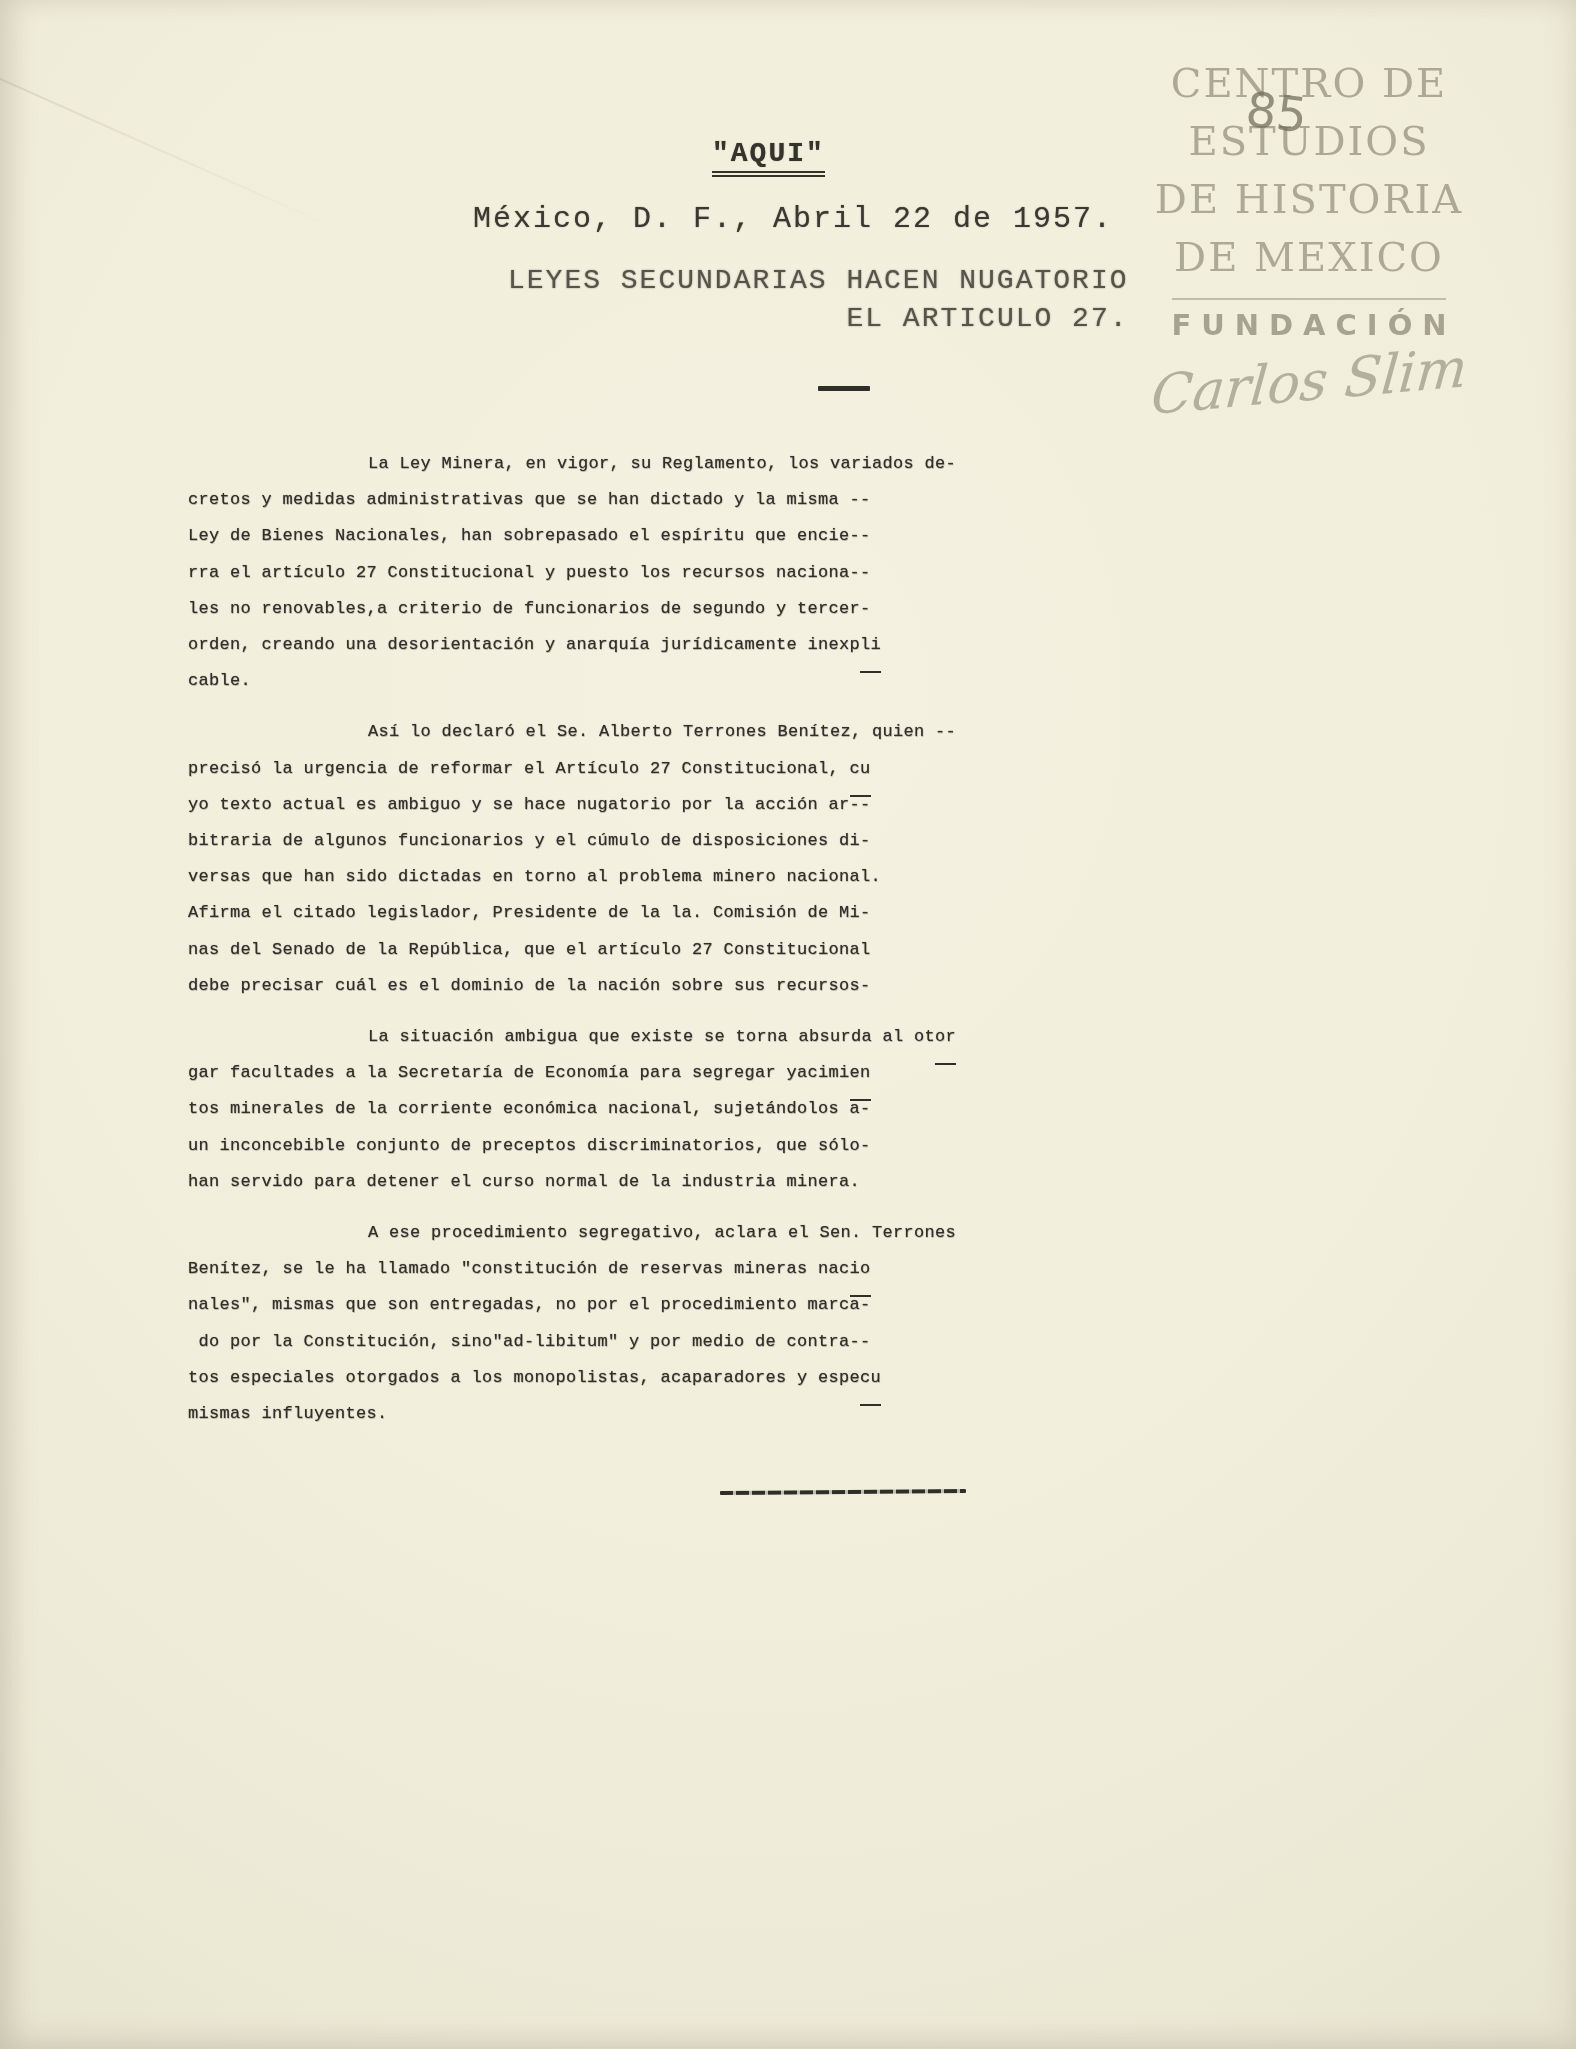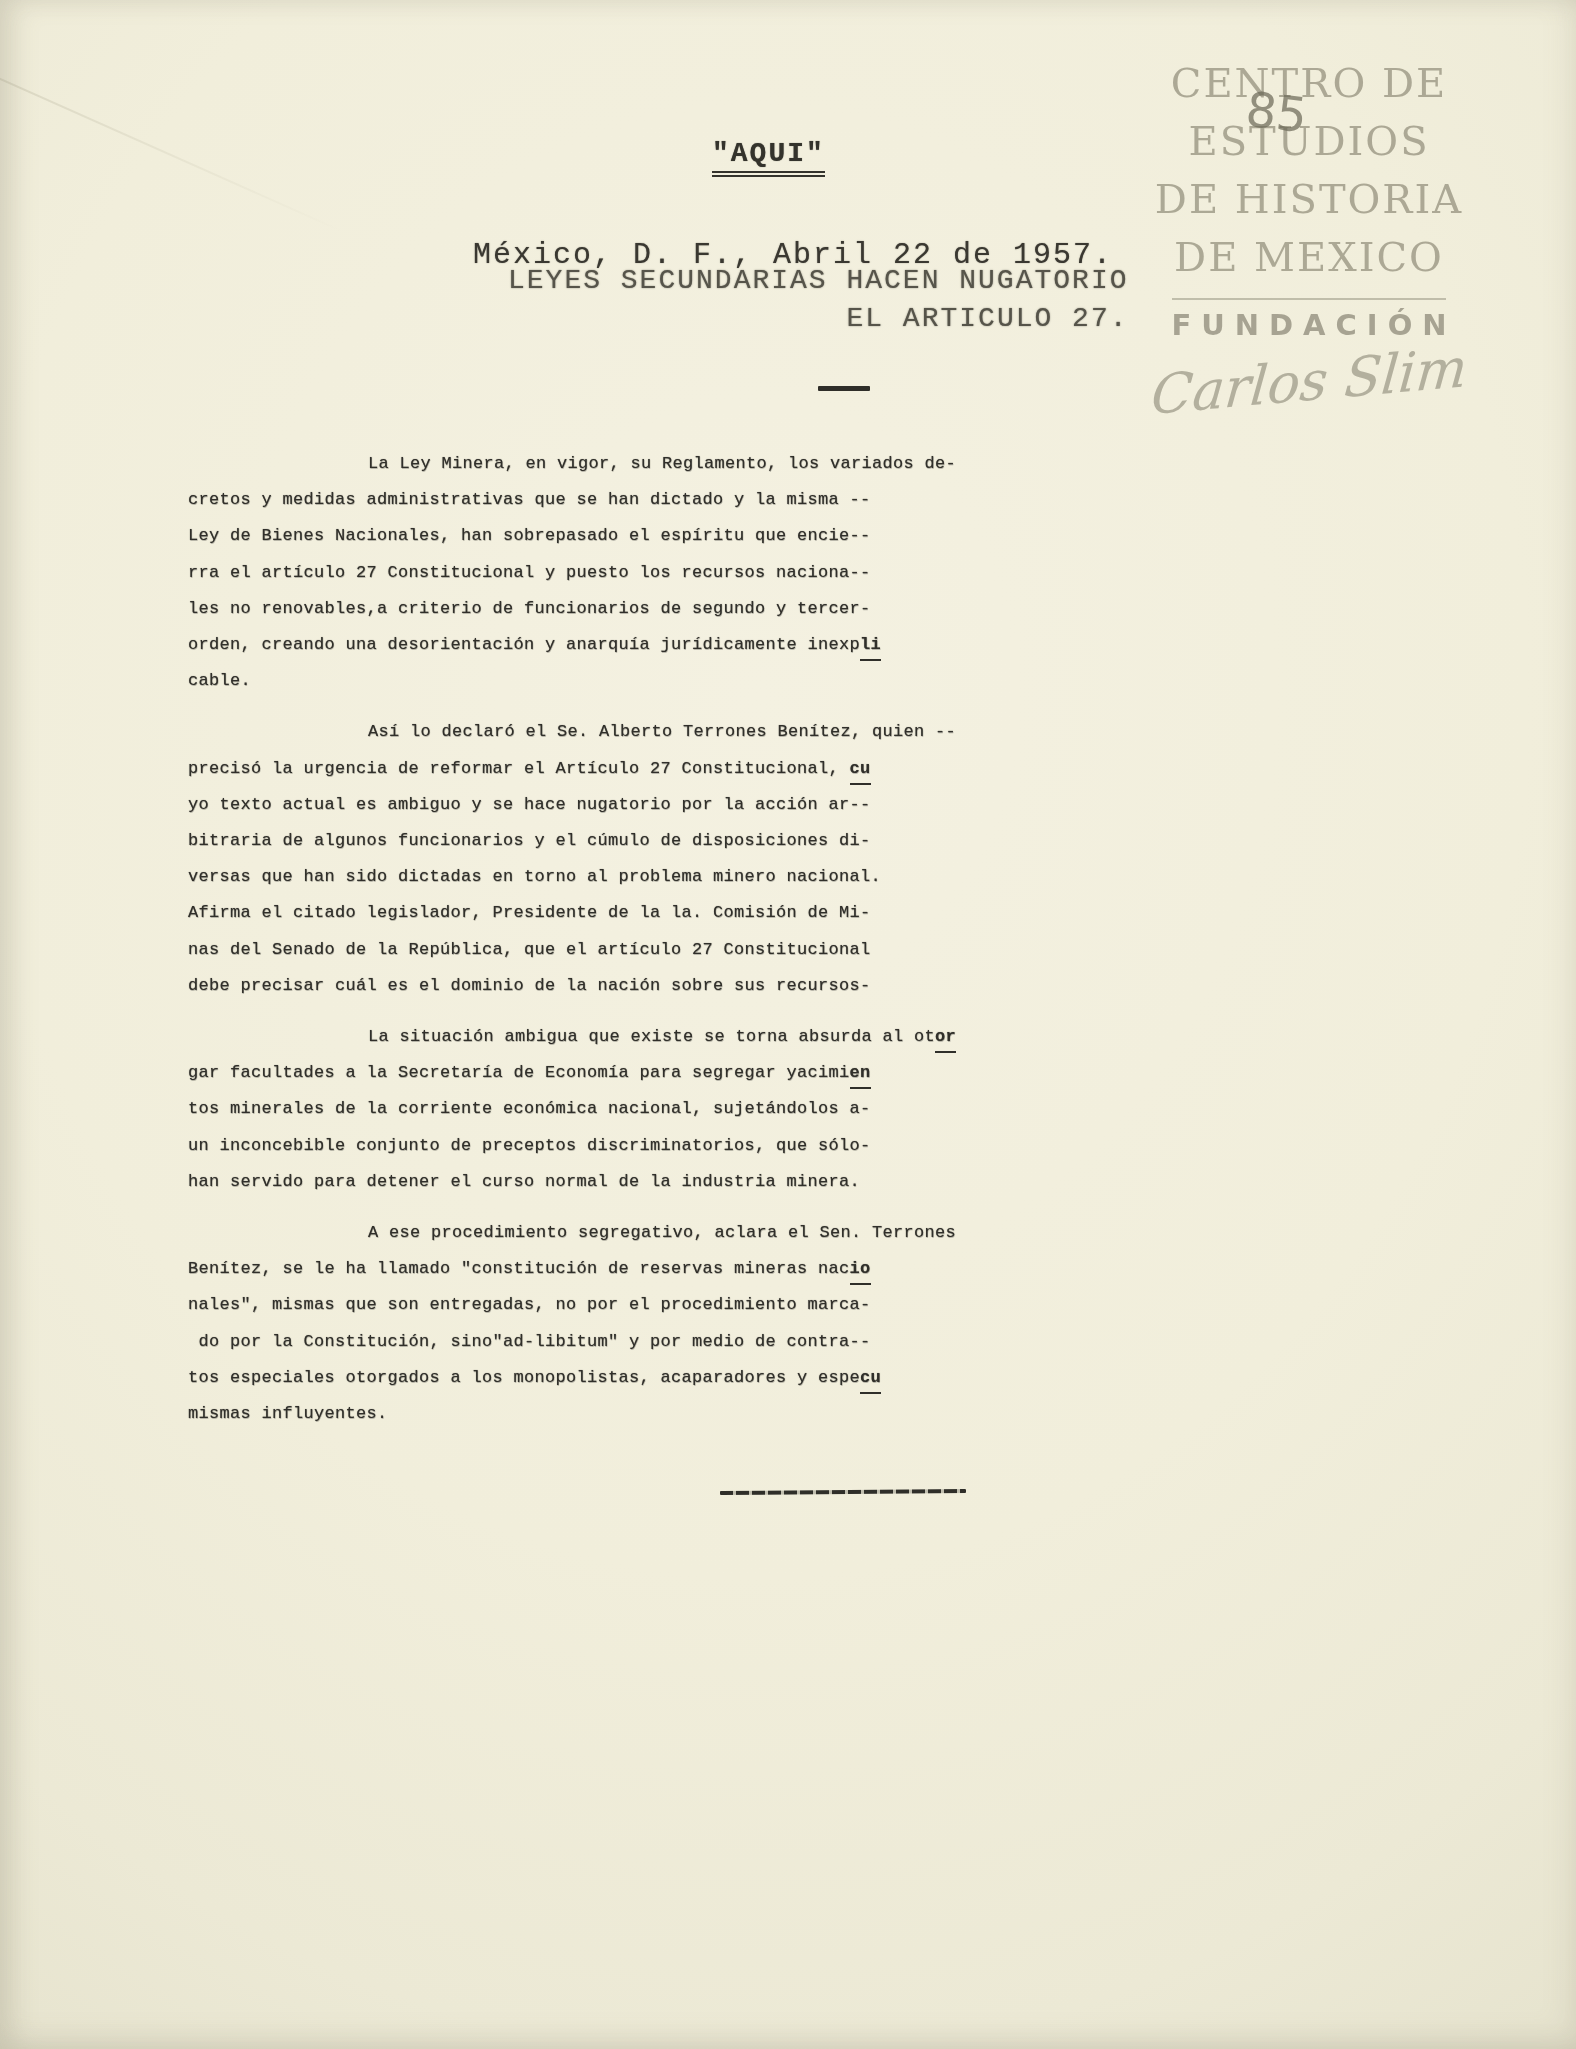--- a/index.html
+++ b/index.html
@@ -56,21 +56,21 @@
   .tw{color:#32312b;text-shadow:0 0 1px rgba(48,47,42,0.55);white-space:nowrap;}
   .doc-title{
     position:absolute;left:712px;top:138px;
     font-size:28px;font-weight:bold;letter-spacing:2px;
     color:#34332c;text-shadow:0 0 1px rgba(45,44,38,0.7);
   }
   .doc-title .dbl{border-bottom:6px double #34332c;padding-bottom:2px;}
   .dateline{
     position:absolute;left:473px;top:202px;
     font-size:30px;letter-spacing:2px;
-    color:#3a3831;text-shadow:0 0 1.2px rgba(50,48,40,0.6);margin-top:36px;
+    color:#3a3831;text-shadow:0 0 1.2px rgba(50,48,40,0.6);
   }
   .headline{
     position:absolute;left:508px;top:262px;
     font-size:28px;letter-spacing:2px;line-height:38px;
     color:#56544a;text-shadow:0 0 1.6px rgba(80,78,68,0.7);
   }
   .headline .hl2{margin-left:104px;text-align:right;}
   .headline-dash{
     position:absolute;left:818px;top:386px;width:52px;height:5px;
     background:#2f2e29;border-radius:1px;
@@ -78,21 +78,21 @@
   
   .body-text{
     position:absolute;left:188px;top:446px;width:1030px;
     font-size:17px;line-height:36.2px;letter-spacing:0.3px;
     color:#302f2a;
     text-shadow:0 0 1px rgba(48,47,42,0.6), 0.5px 0.6px 0.6px rgba(48,47,42,0.25);
   }
   .para{margin:0 0 15px 0;}
   .tline{white-space:pre;}
   .tline.ind{text-indent:180px;}
-  .cont{border-bottom:2.5px solid currentColor;padding-bottom:5px;font-weight:bold;}
+  .cont{border-bottom:2.5px solid currentColor;padding-bottom:17px;}
   .section-divider{
     position:absolute;left:720px;top:1490px;width:246px;height:4px;
     background:repeating-linear-gradient(90deg,#2f2e29 0px,#2f2e29 13px,rgba(47,46,41,0.25) 13px,rgba(47,46,41,0.25) 16px);
     transform:rotate(-0.5deg);
     border-radius:1px;
   }
 </style>
 </head>
 <body>
 

